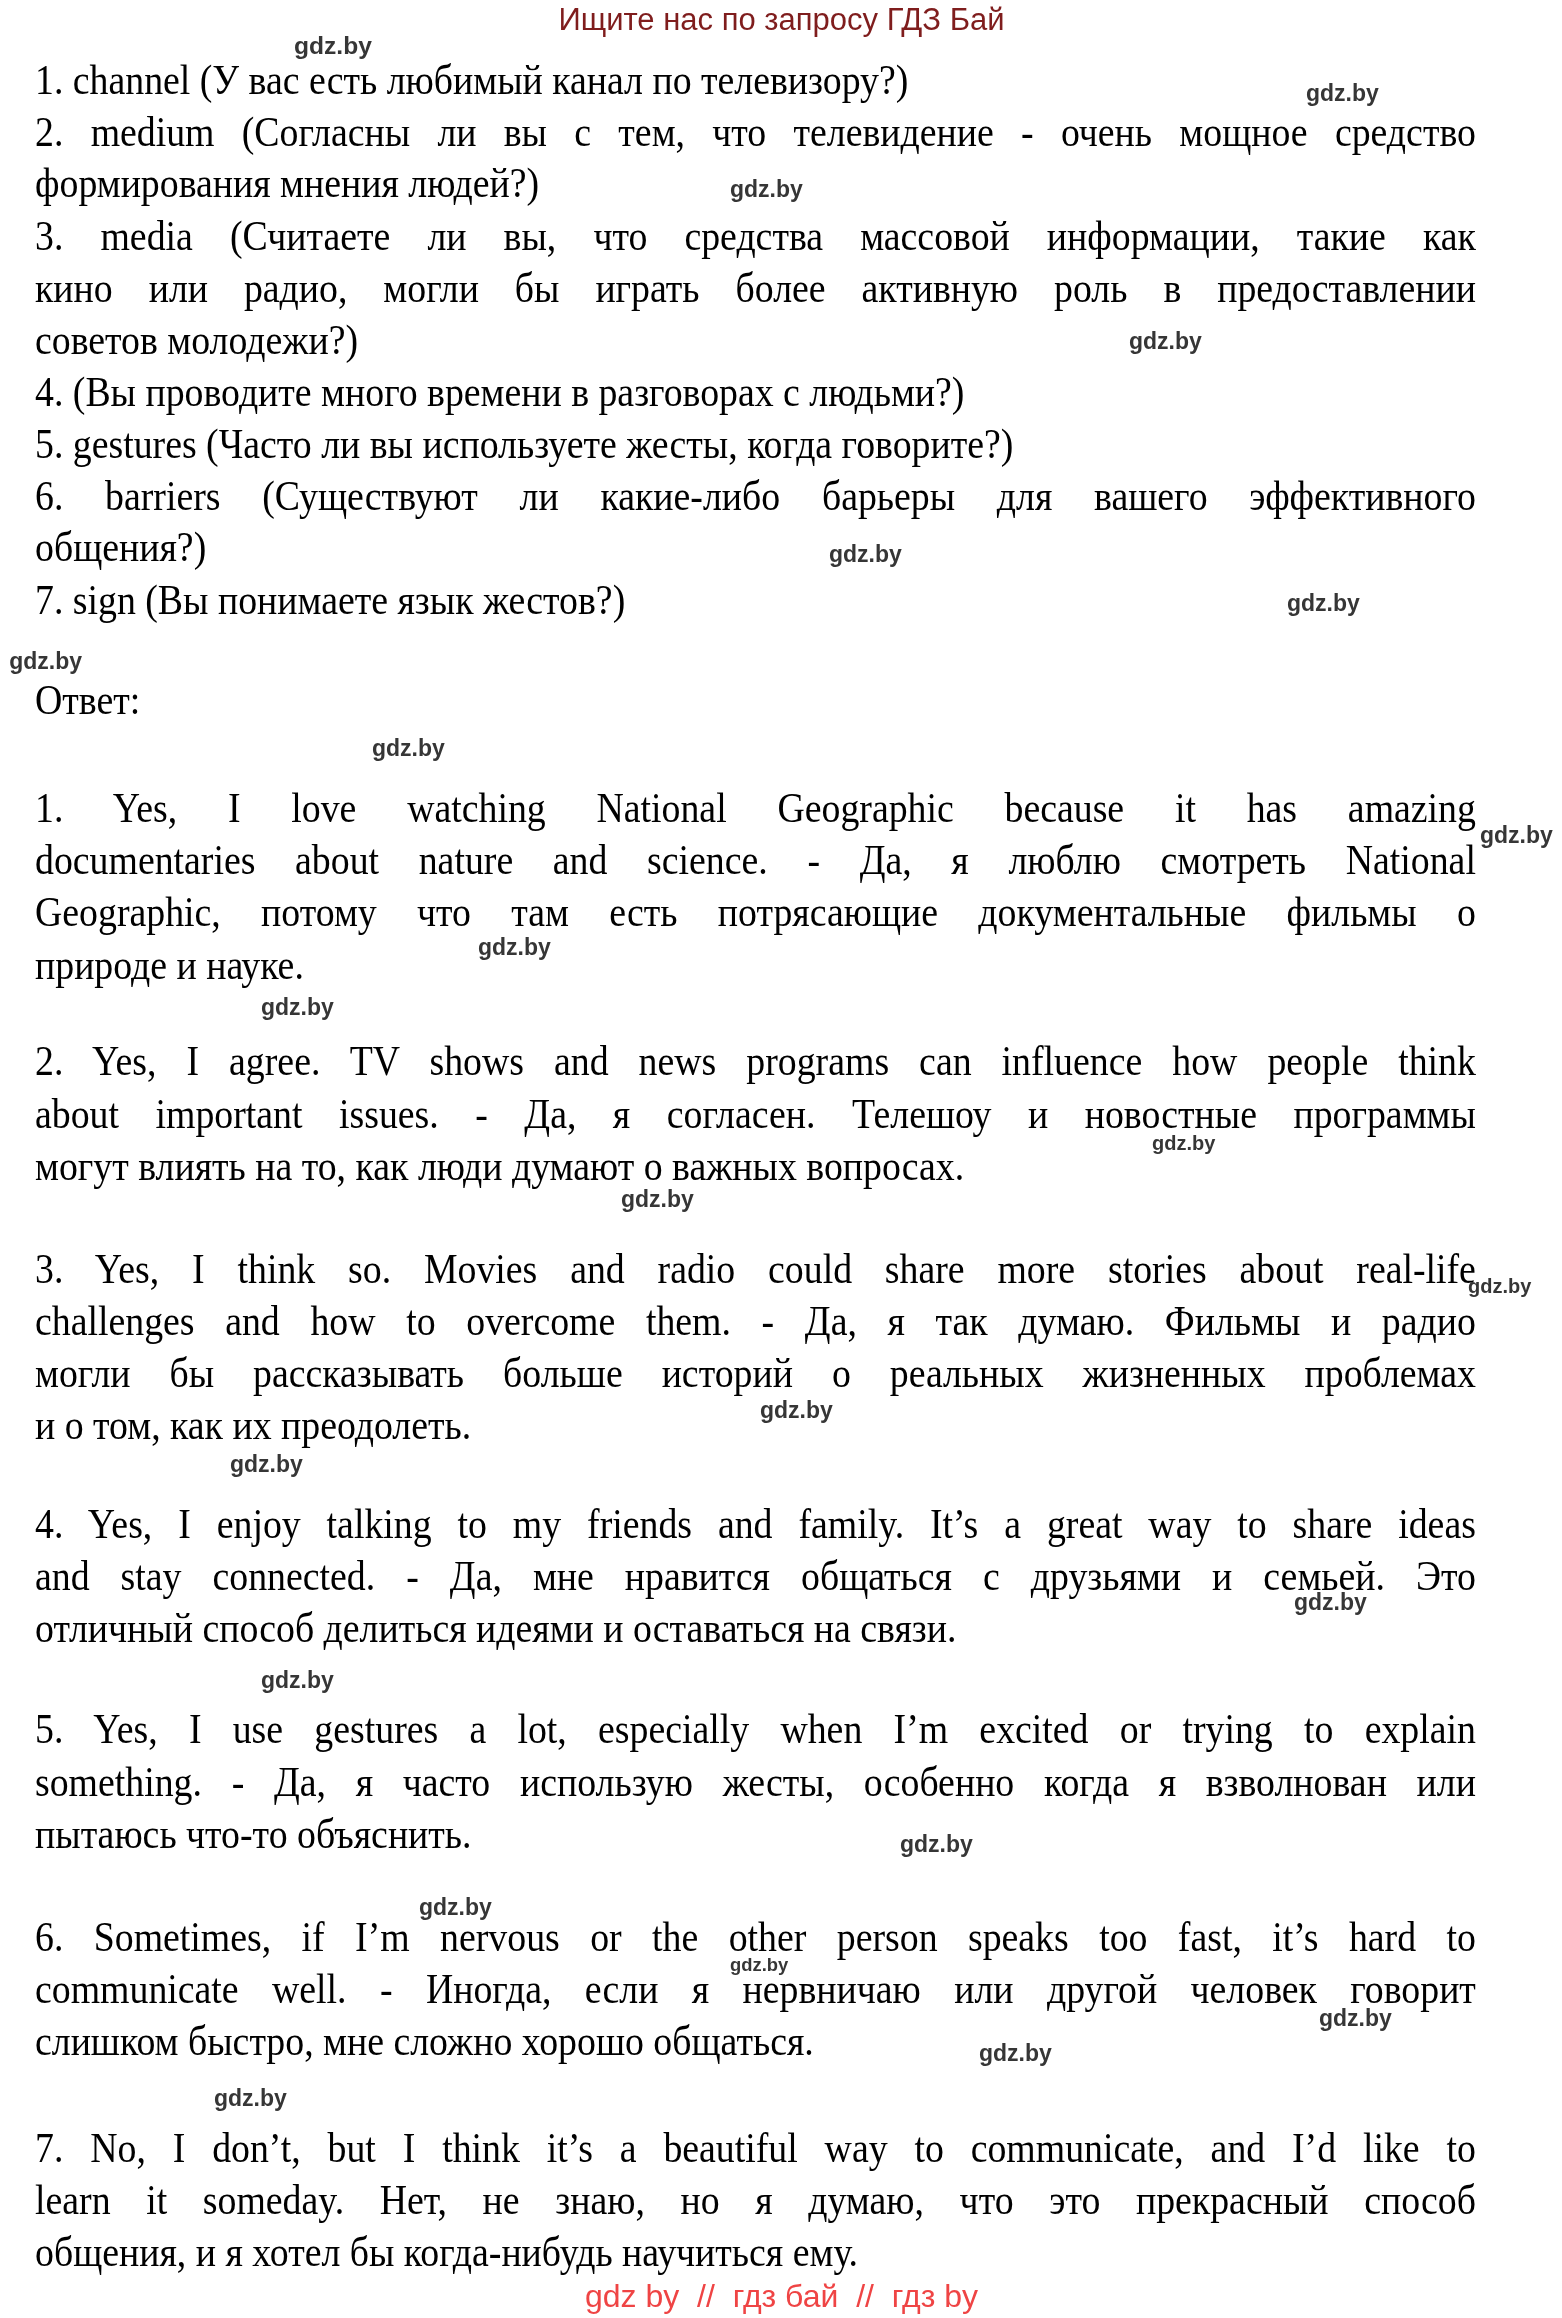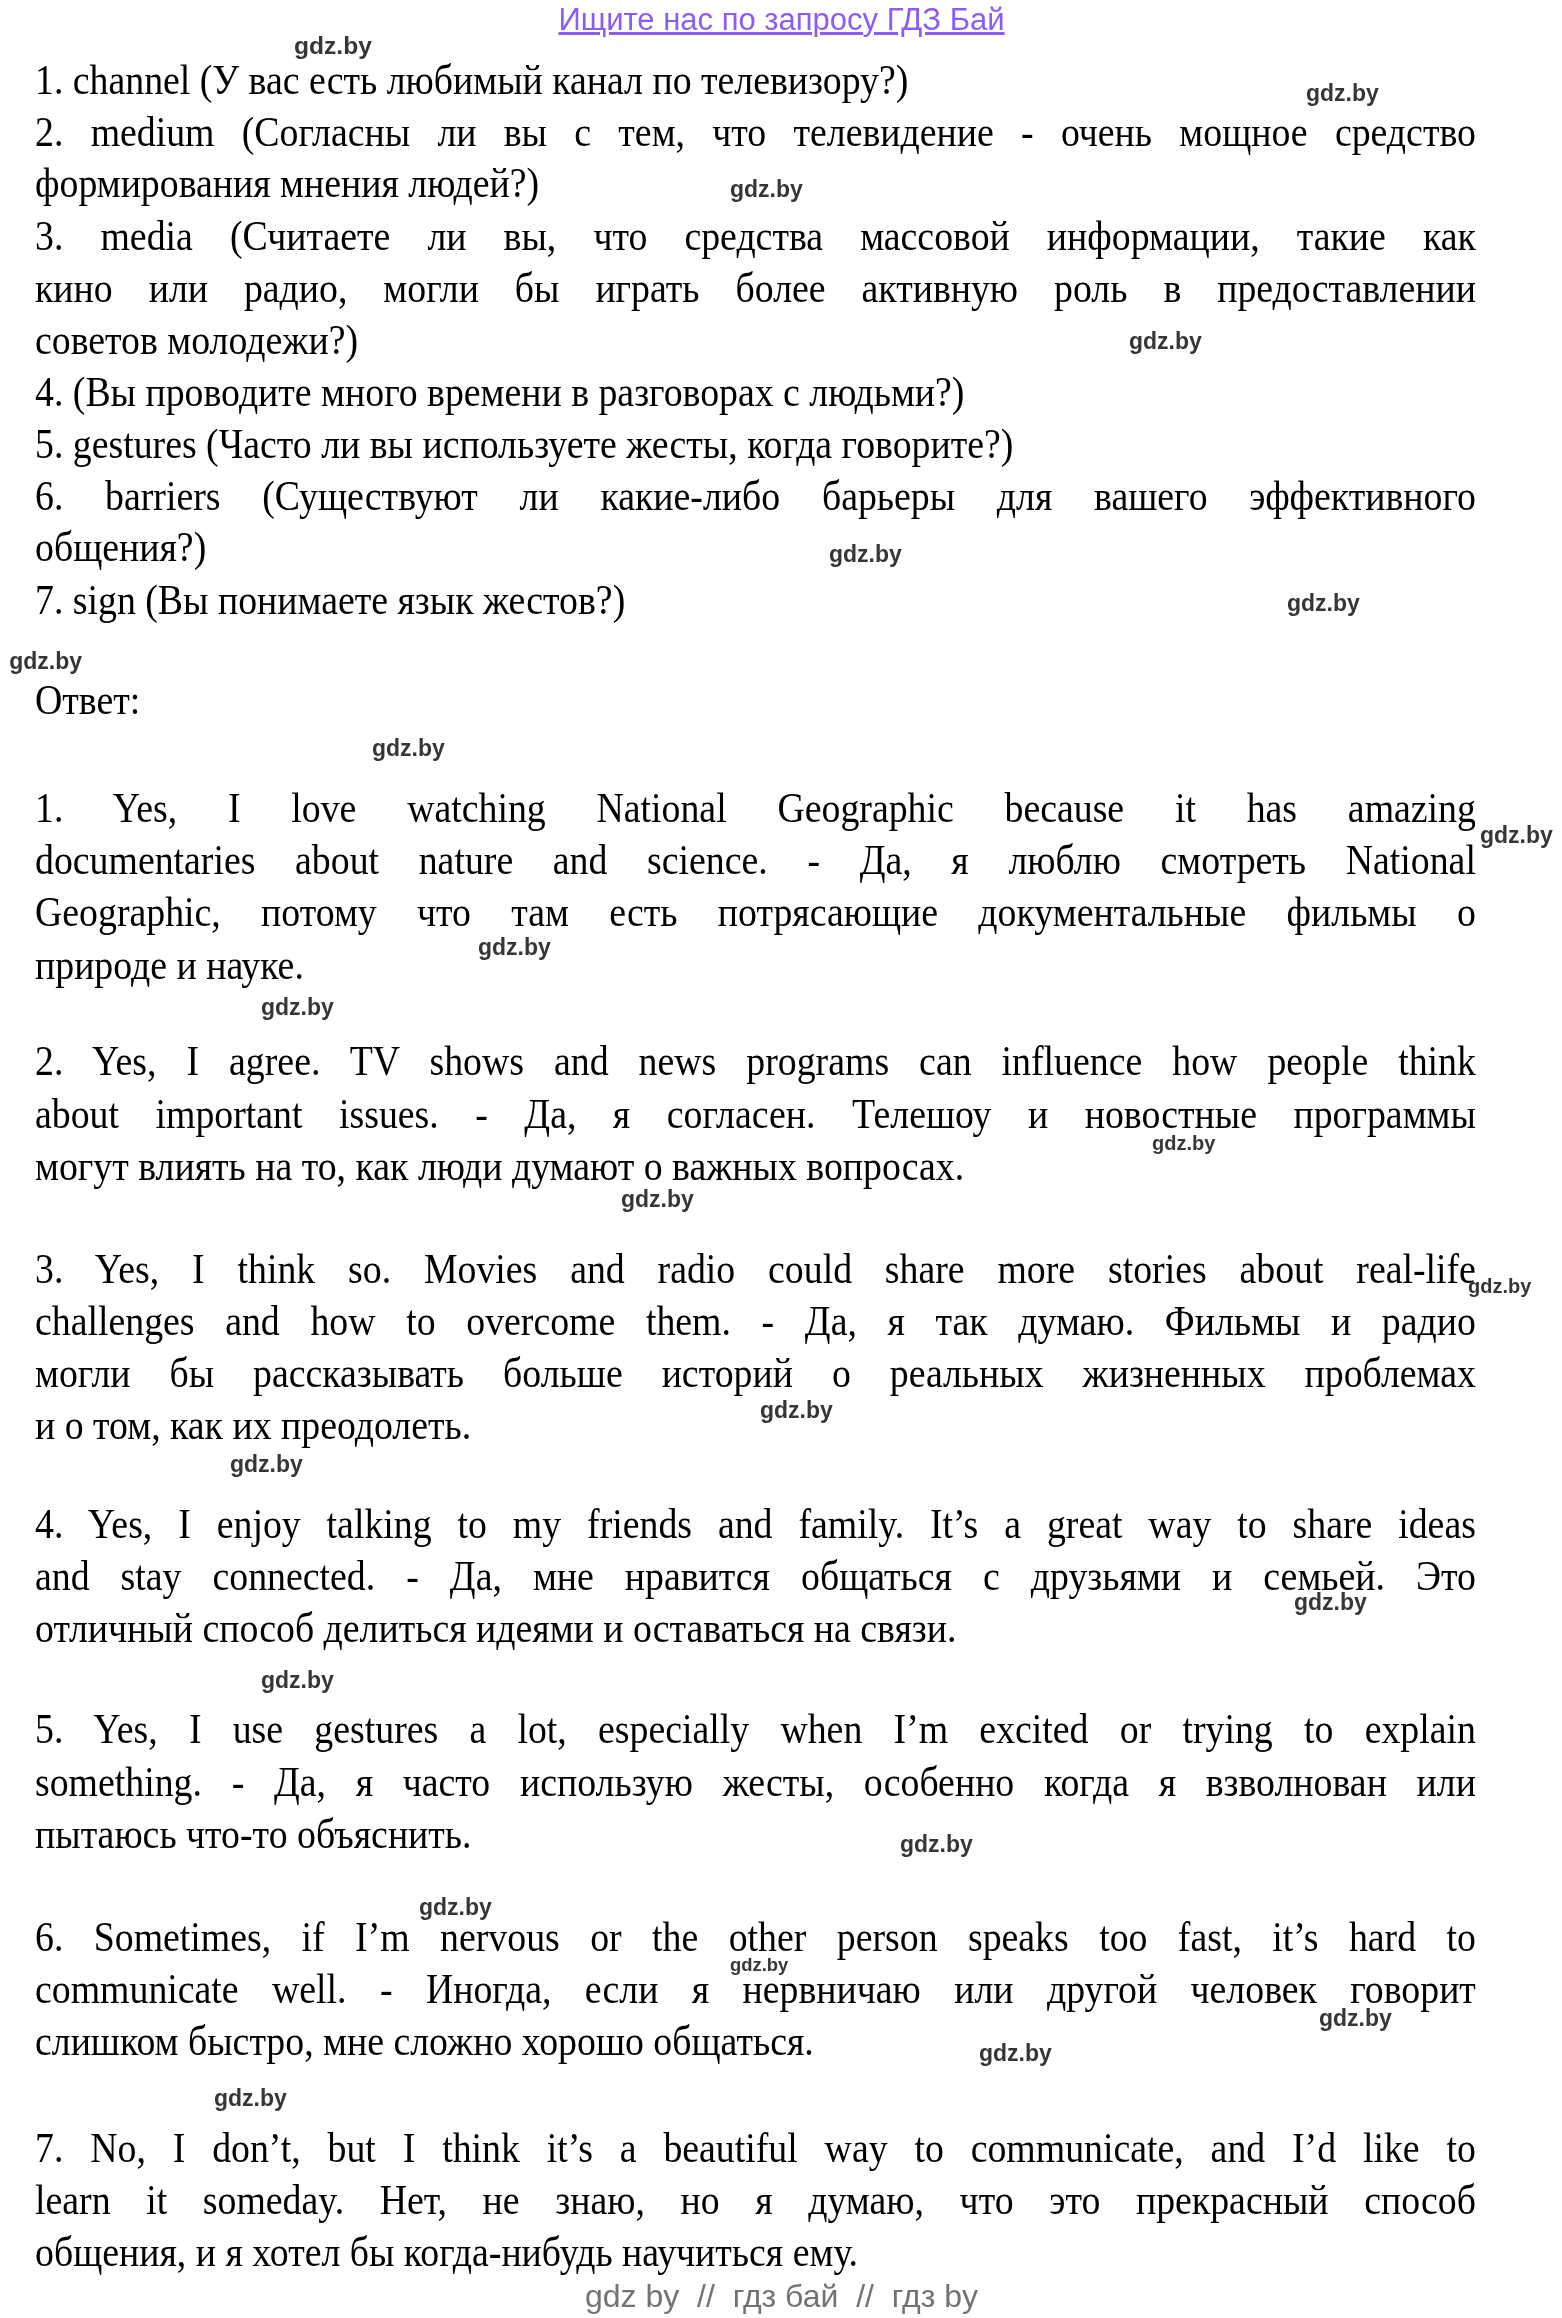--- a/index.html
+++ b/index.html
@@ -53,21 +53,21 @@
     opacity:0.92;
     white-space:nowrap;
     line-height:1.1;
     font-weight:bold;
   }
 </style>
 </head>
 <body>
 
 <div class="page">
-  <div class="site-banner" title="Ищите нас по запросу ГДЗ Бай" style="color: #8b5cf6; text-decoration: underline;">Ищите нас по запросу ГДЗ Бай</div>
+  <div class="site-banner" title="Ищите нас по запросу ГДЗ Бай" style="color: #7f1d1d;">Ищите нас по запросу ГДЗ Бай</div>
 
   <div id="text-layer">
       <div class="tline" style="top: 54px;">1. channel (У вас есть любимый канал по телевизору?)</div>
       <div class="tline just" style="top: 106px;">2. medium (Согласны ли вы с тем, что телевидение - очень мощное средство</div>
       <div class="tline" style="top: 157px;">формирования мнения людей?)</div>
       <div class="tline just" style="top: 210px;">3. media (Считаете ли вы, что средства массовой информации, такие как</div>
       <div class="tline just" style="top: 262px;">кино или радио, могли бы играть более активную роль в предоставлении</div>
       <div class="tline" style="top: 314px;">советов молодежи?)</div>
       <div class="tline" style="top: 366px;">4. (Вы проводите много времени в разговорах с людьми?)</div>
       <div class="tline" style="top: 418px;">5. gestures (Часто ли вы используете жесты, когда говорите?)</div>
@@ -121,15 +121,15 @@
       <span class="wm" style="left: 1294px; top: 1590px; font-size: 23px; color: rgb(38, 38, 38);">gdz.by</span>
       <span class="wm" style="left: 261px; top: 1668px; font-size: 23px; color: rgb(38, 38, 38);">gdz.by</span>
       <span class="wm" style="left: 900px; top: 1832px; font-size: 23px; color: rgb(38, 38, 38);">gdz.by</span>
       <span class="wm" style="left: 419px; top: 1895px; font-size: 23px; color: rgb(38, 38, 38);">gdz.by</span>
       <span class="wm" style="left: 730px; top: 1955px; font-size: 18.4px; color: rgb(38, 38, 38);">gdz.by</span>
       <span class="wm" style="left: 1319px; top: 2006px; font-size: 23px; color: rgb(38, 38, 38);">gdz.by</span>
       <span class="wm" style="left: 979px; top: 2041px; font-size: 23px; color: rgb(38, 38, 38);">gdz.by</span>
       <span class="wm" style="left: 214px; top: 2086px; font-size: 23px; color: rgb(38, 38, 38);">gdz.by</span>
     </div>
 
-  <div class="site-footer" style="color: #737373; text-align: center;">gdz by  //  гдз бай  //  гдз by</div>
+  <div class="site-footer" style="color: #ef4444; text-align: center;">gdz by  //  гдз бай  //  гдз by</div>
 </div>
 
 
 </body></html>

